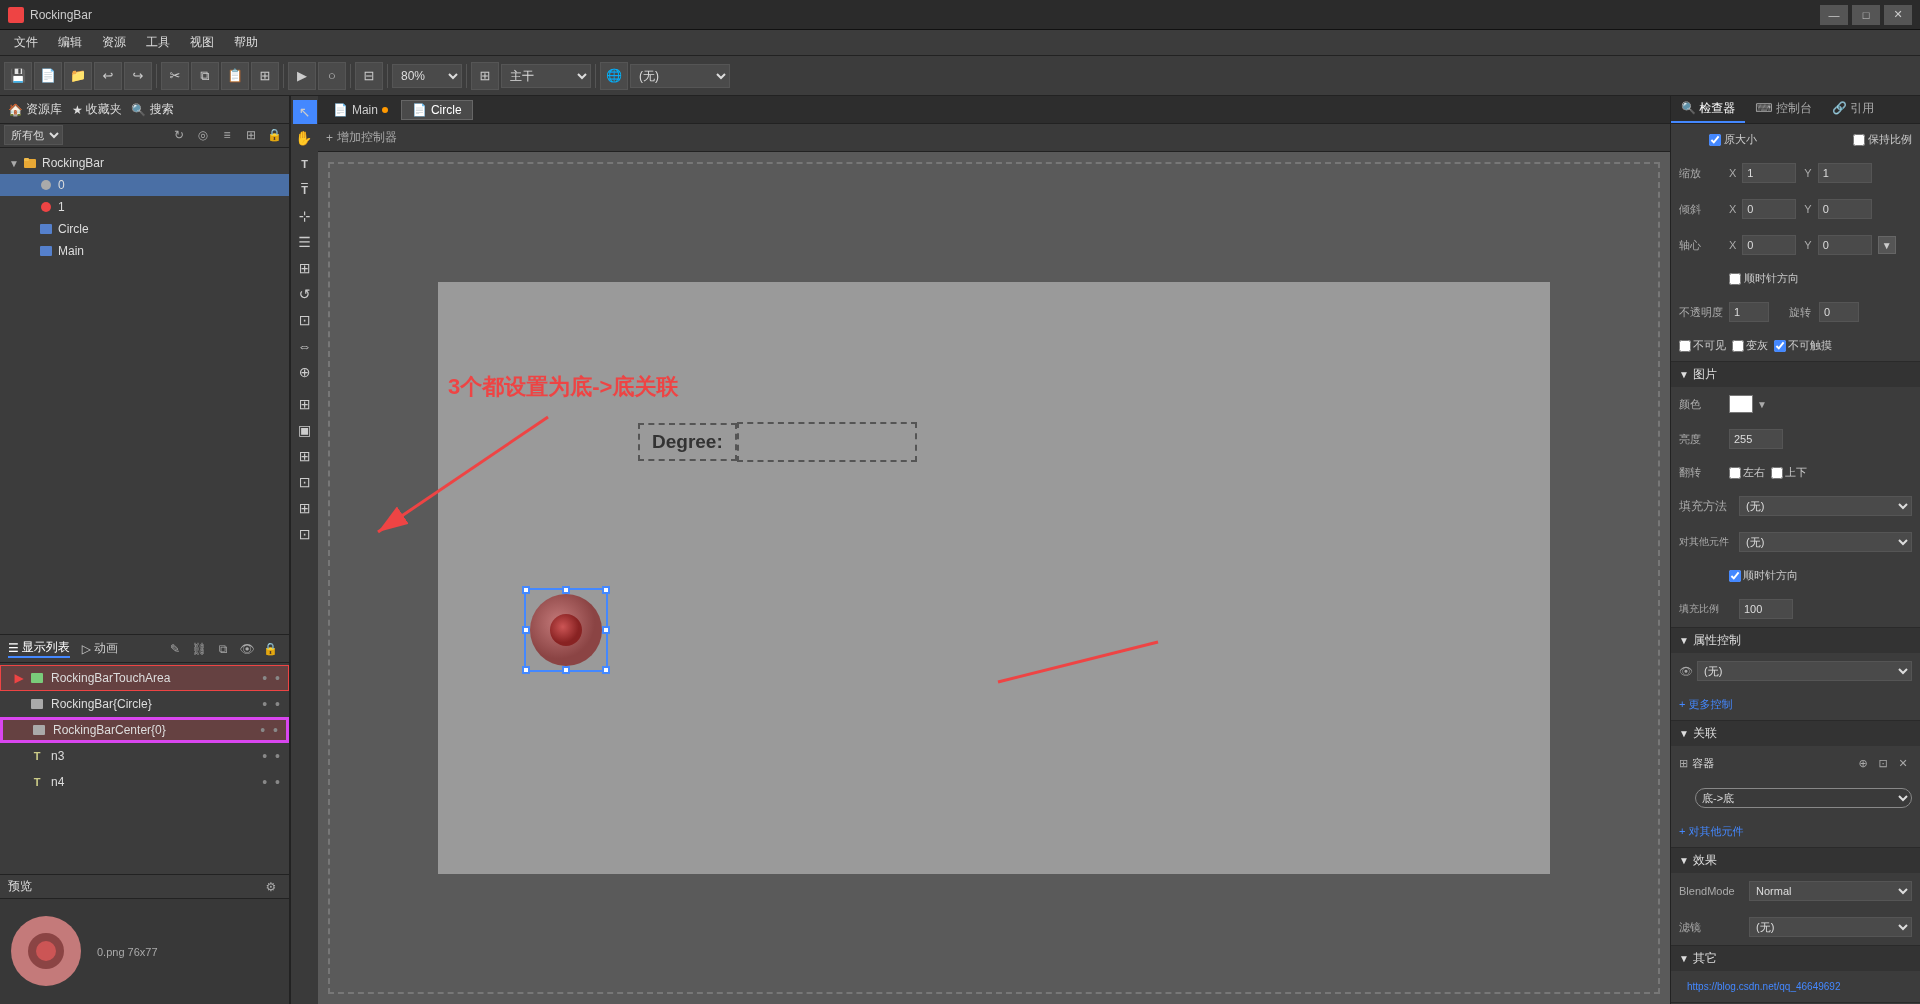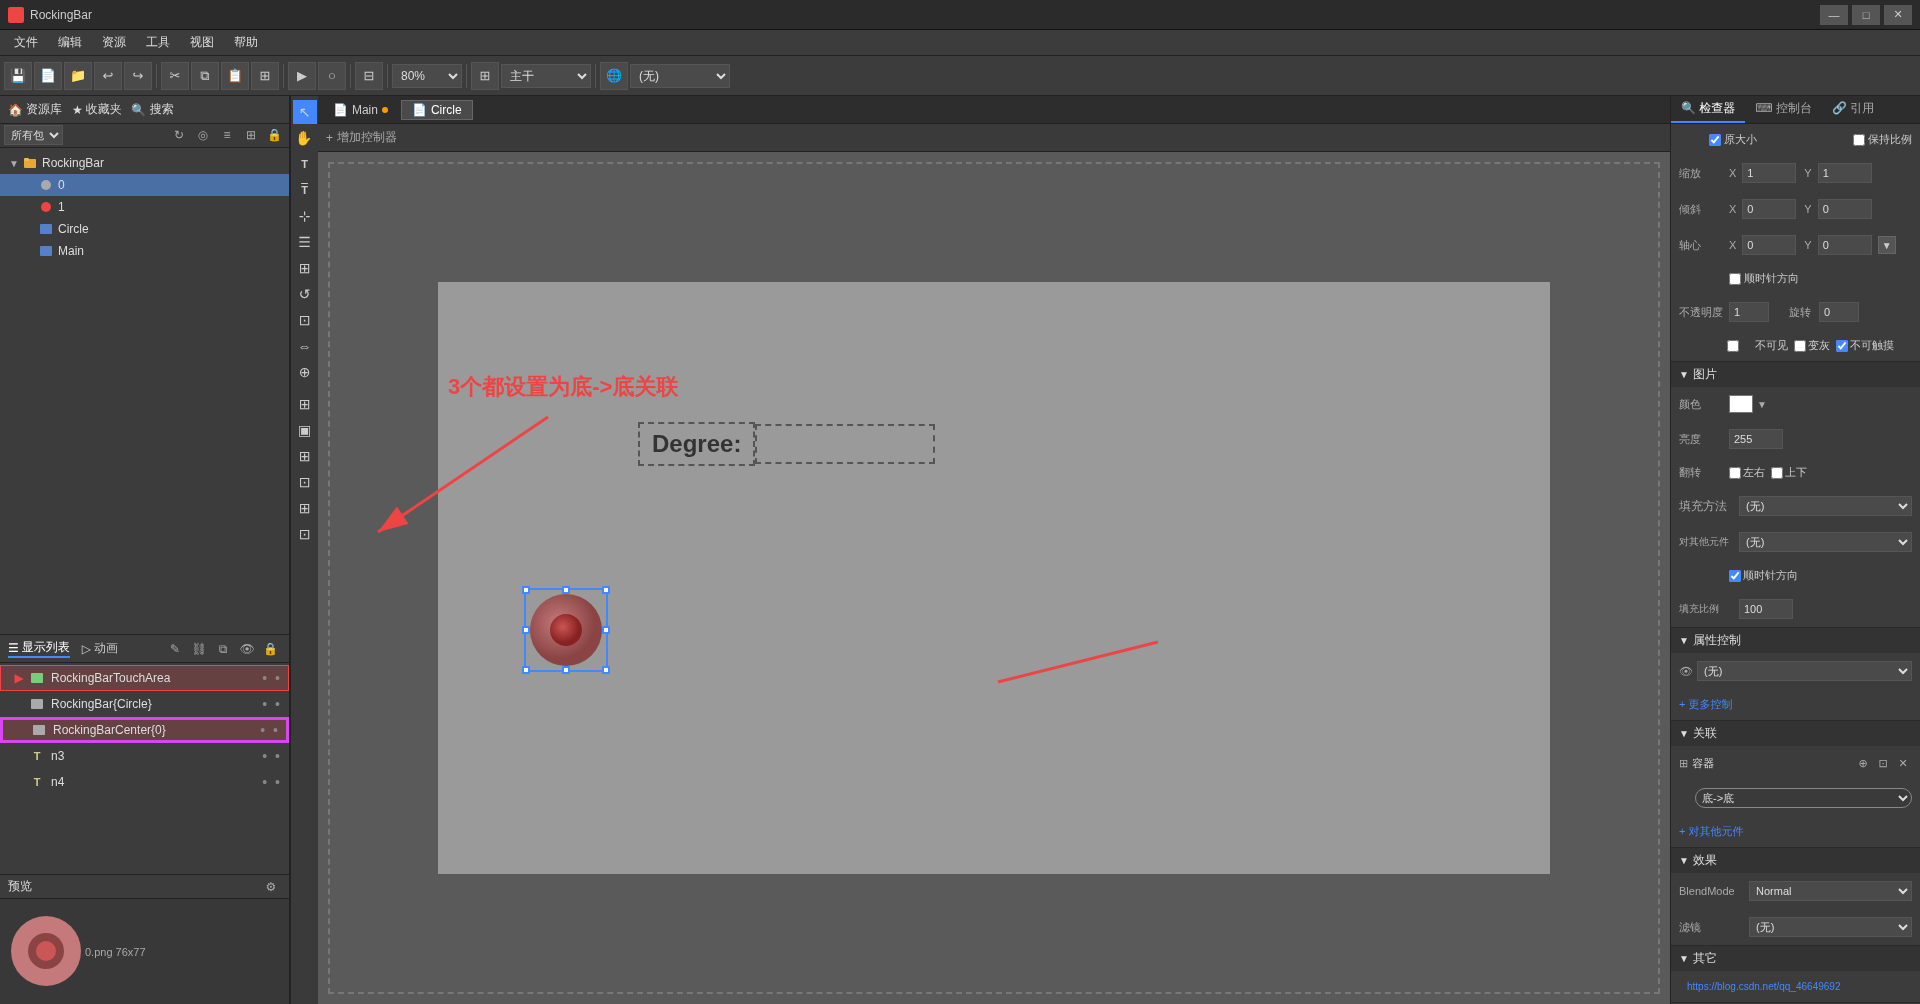--- a/index.html
+++ b/index.html
@@ -66,21 +66,21 @@
     .layer-item { height: 26px; display: flex; align-items: center; padding: 0 8px; cursor: pointer; font-size: 12px; color: #ddd; border: 1px solid transparent; }
     .layer-item.selected { background: rgba(200, 80, 80, 0.3); border-color: #e44; }
     .layer-item .layer-icon { width: 16px; height: 16px; margin-right: 6px; display: flex; align-items: center; justify-content: center; }
     .layer-item .layer-dots { margin-left: auto; display: flex; gap: 8px; color: #888; font-size: 14px; }
 
     
     #preview-panel { height: 130px; border-top: 1px solid #222; display: flex; flex-direction: column; }
     #preview-header { height: 24px; display: flex; align-items: center; padding: 0 8px; background: #3c3c3c; border-bottom: 1px solid #222; }
     .preview-label { font-size: 12px; color: #ddd; }
     .preview-settings { margin-left: auto; }
-    #preview-content { flex: 1; display: flex; align-items: center; padding: 8px; gap: 0; background: #383838; }
+    #preview-content { flex: 1; display: flex; align-items: center; padding: 8px; gap: 12px; background: #383838; }
     .preview-img { width: 77px; height: 77px; display: flex; align-items: center; justify-content: center; }
     .preview-info { font-size: 11px; color: #aaa; }
 
     
     #left-tools { width: 28px; background: #3a3a3a; display: flex; flex-direction: column; align-items: center; padding: 4px 0; gap: 2px; border-left: 1px solid #222; flex-shrink: 0; }
     .tool-btn { width: 24px; height: 24px; background: none; border: none; color: #ccc; cursor: pointer; display: flex; align-items: center; justify-content: center; font-size: 14px; }
     .tool-btn.active { background: #4488ff; }
 
     
     #right-panel { width: 250px; background: #3c3c3c; border-left: 1px solid #222; display: flex; flex-direction: column; overflow-y: auto; flex-shrink: 0; }
@@ -399,21 +399,21 @@
     <div id="canvas-container">
 
       <div style="position:absolute; top:0; left:0; right:0; bottom:0; background:#5a5a5a;">
 
         <div style="position:absolute; top:10px; left:10px; right:10px; bottom:10px; border:2px dashed #777;"></div>
 
         <div style="position:absolute; top:130px; left:120px; right:120px; bottom:130px; background:#9a9a9a;">
 
           <div style="position:absolute; top:140px; left:200px; display:flex; align-items:center; gap:0;">
             <div style="border:2px dashed #555; padding:6px 12px; background:transparent; display:flex; align-items:center;">
-              <span style="font-size:24px; color:#333; font-weight:bold;">Degree:</span>
+              <span style="font-size:19px; color:#333; font-weight:bold;">Degree:</span>
             </div>
             <div style="width:180px; height:40px; border:2px dashed #555; background:transparent;"></div>
           </div>
 
           <div style="position:absolute; top:310px; left:90px; width:76px; height:76px;">
             <div style="position:absolute; top:-4px; left:-4px; right:-4px; bottom:-4px; border:2px solid #4488ff;">
               <div style="position:absolute; top:-4px; left:-4px; width:8px; height:8px; background:#fff; border:2px solid #4488ff;"></div>
               <div style="position:absolute; top:-4px; left:50%; transform:translateX(-50%); width:8px; height:8px; background:#fff; border:2px solid #4488ff;"></div>
               <div style="position:absolute; top:-4px; right:-4px; width:8px; height:8px; background:#fff; border:2px solid #4488ff;"></div>
               <div style="position:absolute; top:50%; left:-4px; transform:translateY(-50%); width:8px; height:8px; background:#fff; border:2px solid #4488ff;"></div>
@@ -533,21 +533,21 @@
 
         <div class="inspector-row">
           <span class="inspector-label">不透明度</span>
           <input type="text" class="insp-input" value="1" style="width: 40px;">
           <span style="width:20px;"></span>
           <span class="inspector-label" style="width:30px;">旋转</span>
           <input type="text" class="insp-input" value="0" style="width: 40px;">
         </div>
 
         <div class="inspector-row">
-          <label style="font-size:11px; color:#ccc; display:flex; align-items:center; gap:16px; margin-right:6px;margin-left:48px;">
+          <label style="font-size:11px; color:#ccc; display:flex; align-items:center; gap:2px; margin-right:6px;">
             <input type="checkbox" class="insp-check" style="">
             <span>不可见</span>
           </label>
           <label style="font-size:11px; color:#ccc; display:flex; align-items:center; gap:2px; margin-right:6px;">
             <input type="checkbox" class="insp-check" style="">
             <span>变灰</span>
           </label>
           <label style="font-size:11px; color:#ccc; display:flex; align-items:center; gap:2px;">
             <input type="checkbox" checked="" class="insp-check" style="">
             <span>不可触摸</span>

